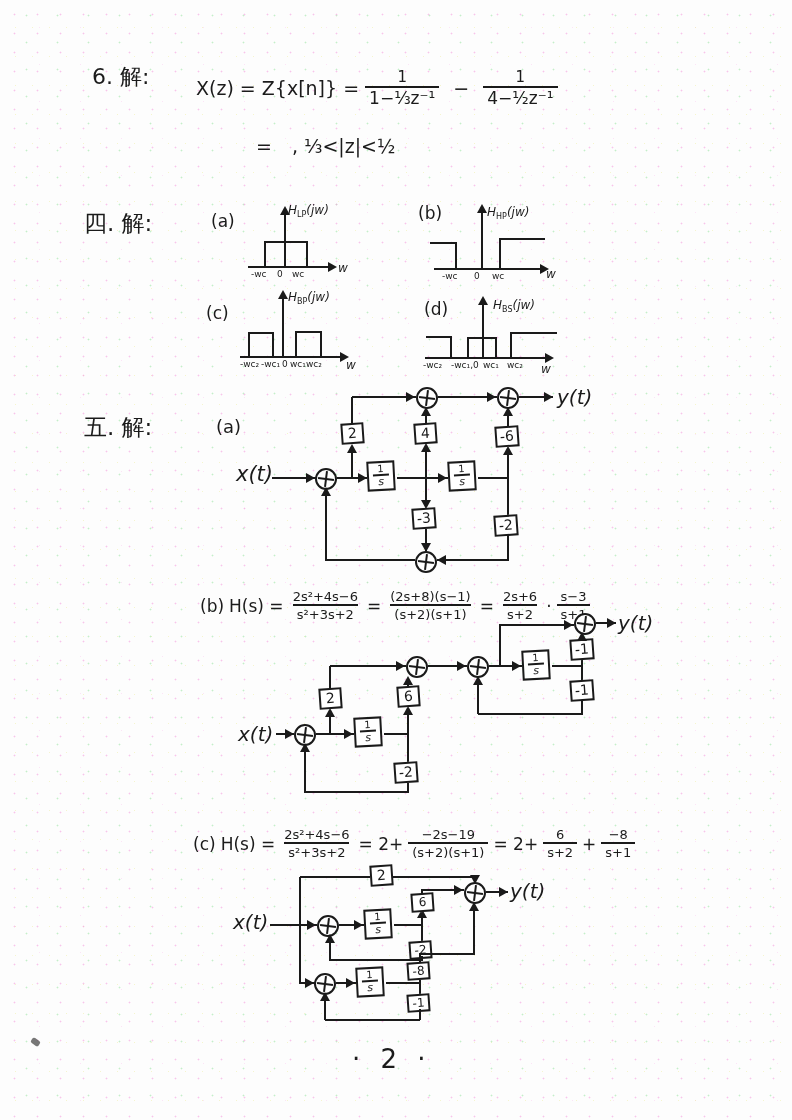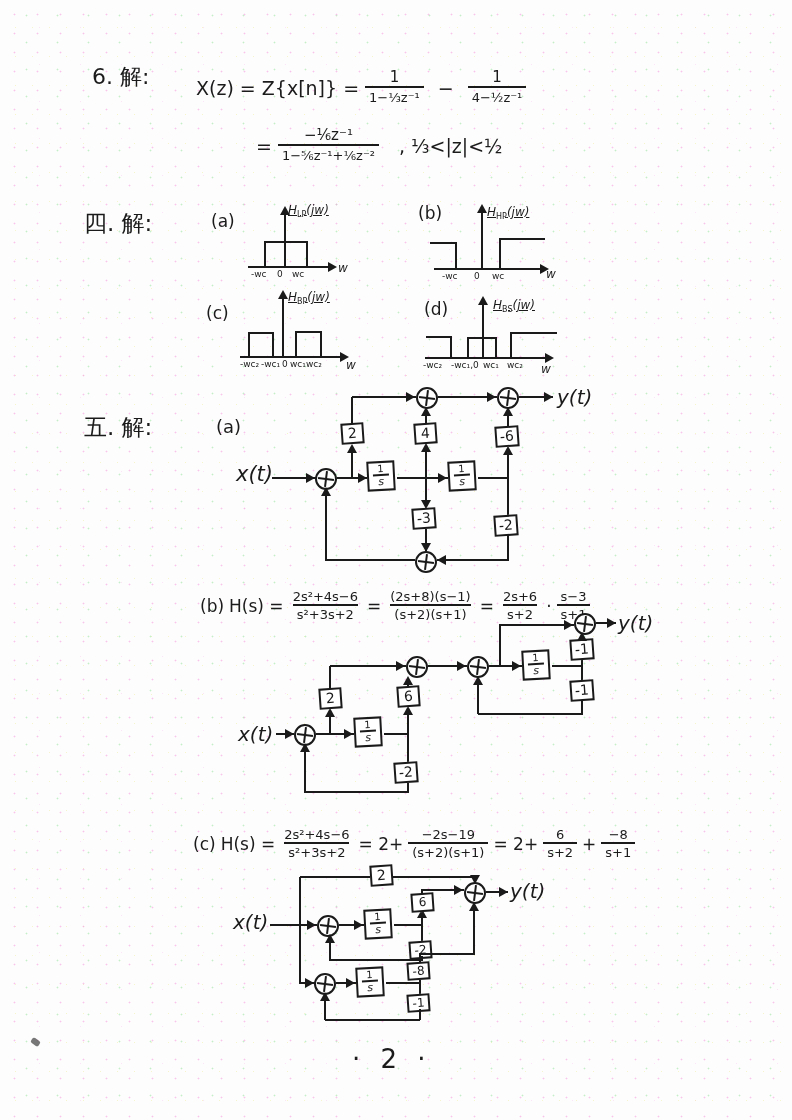--- a/index.html
+++ b/index.html
@@ -29,27 +29,27 @@
   .gbox{position:absolute;border:2px solid #1a1a1a;background:#fff;text-align:center;
         font-size:14px;line-height:17px;min-width:13px;padding:0 3px;transform:rotate(-4deg);}
   .ibox{position:absolute;border:2px solid #1a1a1a;background:#fff;width:24px;
         display:flex;flex-direction:column;align-items:center;padding:1px 0;transform:rotate(-3deg);}
   .ibox .n{font-size:10px;line-height:10px;}
   .ibox .d{font-size:11px;line-height:12px;border-top:2px solid #1a1a1a;padding:0 5px;font-style:italic;}
   .eqrow{position:absolute;display:flex;align-items:center;gap:6px;font-size:19px;}
   .eqrow.small{font-size:17px;gap:5px;}
   .frac{display:inline-flex;flex-direction:column;align-items:center;}
   .frac .fn{font-size:15px;line-height:17px;padding:0 4px;}
-  .frac .fd{font-size:13px;line-height:18px;border-top:2px solid #1a1a1a;padding:1px 4px 0 4px;}
+  .frac .fd{font-size:17px;line-height:18px;border-top:2px solid #1a1a1a;padding:1px 4px 0 4px;}
   .small .frac .fn{font-size:13px;line-height:15px;}
   .small .frac .fd{font-size:13px;line-height:16px;}
   .sk{position:absolute;}
   .sk .shape{position:absolute;border-color:#1a1a1a;border-style:solid;border-width:0;}
   .sk .tick{position:absolute;font-size:9px;white-space:nowrap;}
-  .sk .ttl{position:absolute;font-size:12px;font-style:italic;white-space:nowrap;text-decoration:underline;}
+  .sk .ttl{position:absolute;font-size:12px;font-style:italic;white-space:nowrap;}
   .sk .ttl sub{font-size:8px;font-style:normal;}
   .smudge{position:absolute;left:31px;top:1039px;width:9px;height:6px;background:#555;transform:rotate(35deg);border-radius:2px;opacity:.8;}
 </style>
 </head>
 <body>
 
 <span class="lbl" style="left:92px;top:62px;font-size:22px;">6. 解:</span>
 
 <div class="eqrow" style="left:196px;top:60px;height:56px;">
   <span>X(z) = Z{x[n]} =</span>
@@ -59,24 +59,20 @@
   </span>
   <span style="padding:0 8px;">−</span>
   <span class="frac">
     <span class="fn">1</span>
     <span class="fd">4−½z⁻¹</span>
   </span>
 </div>
 
 <div class="eqrow" style="left:256px;top:116px;height:60px;">
   <span>=</span>
-  <span class="frac">
-    <span class="fn">−⅙z⁻¹</span>
-    <span class="fd">1−⅚z⁻¹+⅙z⁻²</span>
-  </span>
   <span style="margin-left:14px;">,  ⅓&lt;|z|&lt;½</span>
 </div>
 
 <span class="lbl" style="left:84px;top:208px;font-size:23px;">四. 解:</span>
 
 <span class="lbl" style="left:211px;top:211px;font-size:17px;">(a)</span>
 <div class="sk" style="left:248px;top:203px;width:104px;height:88px;">
   <span class="ttl" style="left:40px;top:0;">
     <span>H</span><sub>LP</sub><span>(jw)</span>
   </span>

